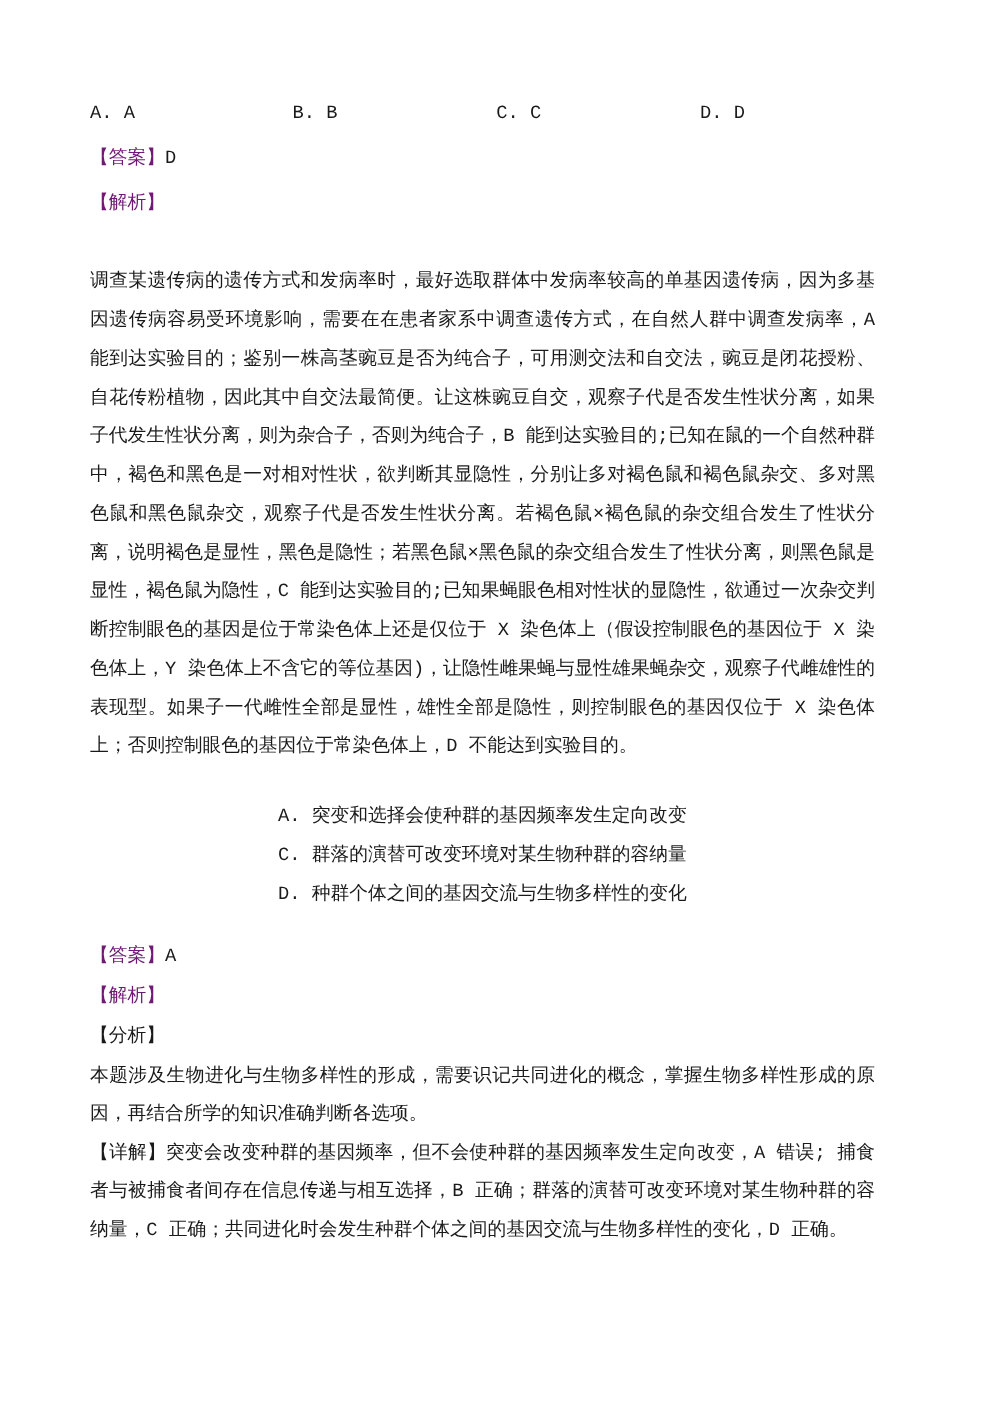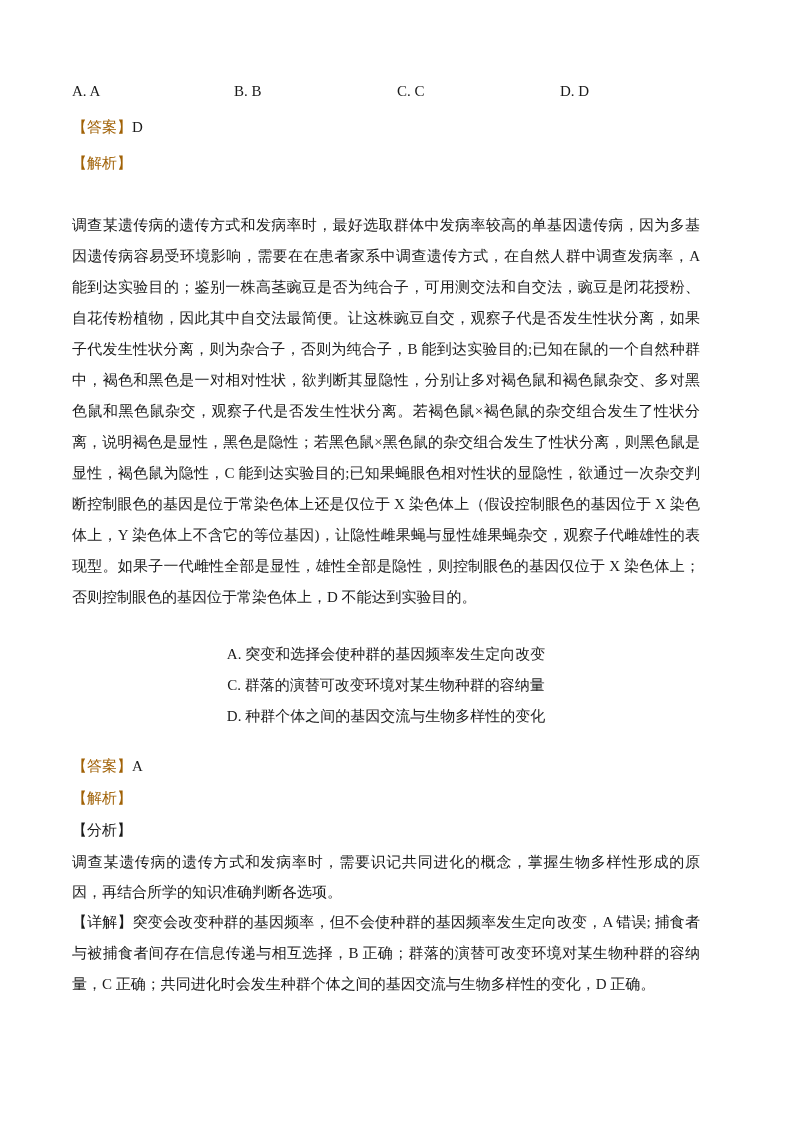--- a/index.html
+++ b/index.html
@@ -11,33 +11,33 @@
     width: 794px;
     height: 1123px;
     overflow: hidden;
   }
   .page {
     box-sizing: border-box;
     width: 772px;
     height: 1123px;
     padding: 76px 72px 0 72px;
     background: #ffffff;
-    font-family: Liberation Serif, serif;
+    font-family: Liberation Mono, monospace;
     font-size: 15px;
     color: #1a1a1a;
   }
   p { margin: 0; }
   .options-row {
     display: grid;
     grid-template-columns: 162px 163px 163px 1fr;
     line-height: 30px;
     margin-bottom: 6px;
   }
   .answer-line { line-height: 30px; margin-bottom: 6px; }
-  .label-blue { color: #a16207; }
+  .label-blue { color: #701a75; }
   .justify {
     text-align: justify;
     text-justify: inter-ideograph;
   }
   .expl { line-height: 31px; margin-top: 32px; }
   .concl { line-height: 31px; }
   .q3 { margin-top: 26px; }
   .stem { line-height: 30px; margin-bottom: 3px; }
   .option { line-height: 30px; margin-bottom: 1px; text-align: center; }
   .ans-gap { margin-top: 20px; margin-bottom: 2px; }
@@ -71,18 +71,18 @@
     <p class="option">A. 突变和选择会使种群的基因频率发生定向改变</p>
     <p class="option">C. 群落的演替可改变环境对某生物种群的容纳量</p>
     <p class="option">D. 种群个体之间的基因交流与生物多样性的变化</p>
 
     <p class="answer-line ans-gap"><span class="label-blue">【答案】</span><span>A</span></p>
 
     <p class="sub-label-line"><span class="label-blue">【解析】</span></p>
 
     <p class="sub-label-line"><span>【分析】</span></p>
 
-    <p class="fenxi-text justify">调查某遗传病的遗传方式和发病率时，需要识记共同进化的概念，掌握生物多样性形成的原因，再结合所学的知识准确判断各选项。</p>
+    <p class="fenxi-text justify">本题涉及生物进化与生物多样性的形成，需要识记共同进化的概念，掌握生物多样性形成的原因，再结合所学的知识准确判断各选项。</p>
 
     <p class="detail justify"><span>【详解】</span><span>突变会改变种群的基因频率，但不会使种群的基因频率发生定向改变，A 错误; 捕食者与被捕食者间存在信息传递与相互选择，B 正确；群落的演替可改变环境对某生物种群的容纳量，C 正确；共同进化时会发生种群个体之间的基因交流与生物多样性的变化，D 正确。</span></p>
   </section>
 
 </div>
 
 </body></html>

